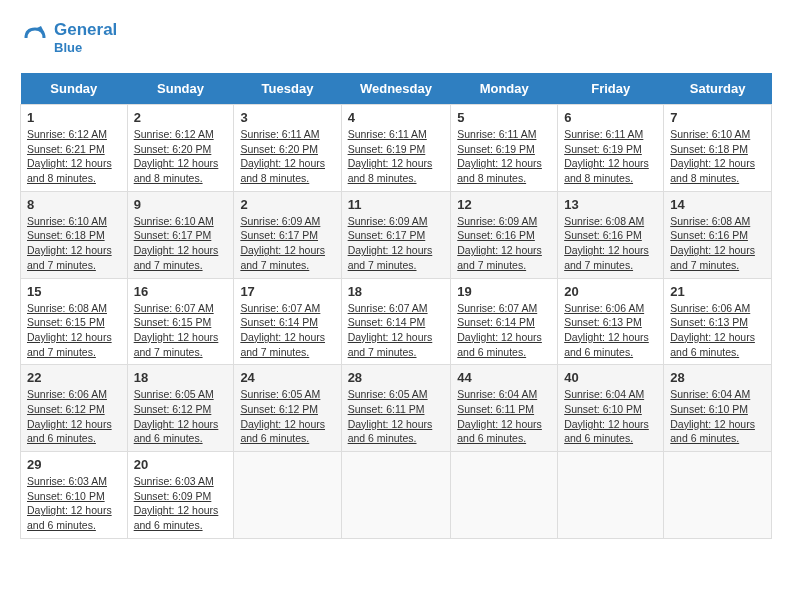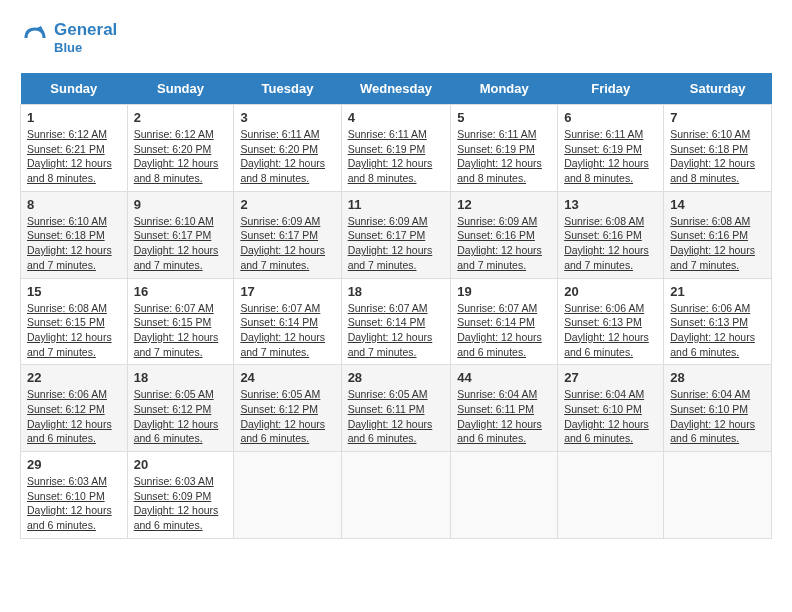--- a/index.html
+++ b/index.html
@@ -294,21 +294,21 @@
 and 6 minutes.</div>
         </td>
         <td>
           <span class="day-num">44</span>
           <div class="day-detail" style="white-space: pre-line;">Sunrise: 6:04 AM
 Sunset: 6:11 PM
 Daylight: 12 hours
 and 6 minutes.</div>
         </td>
         <td>
-          <span class="day-num">27</span>
+          <span class="day-num">40</span>
           <div class="day-detail" style="white-space: pre-line;">Sunrise: 6:04 AM
 Sunset: 6:10 PM
 Daylight: 12 hours
 and 6 minutes.</div>
         </td>
         <td>
           <span class="day-num">28</span>
           <div class="day-detail" style="white-space: pre-line;">Sunrise: 6:04 AM
 Sunset: 6:10 PM
 Daylight: 12 hours

